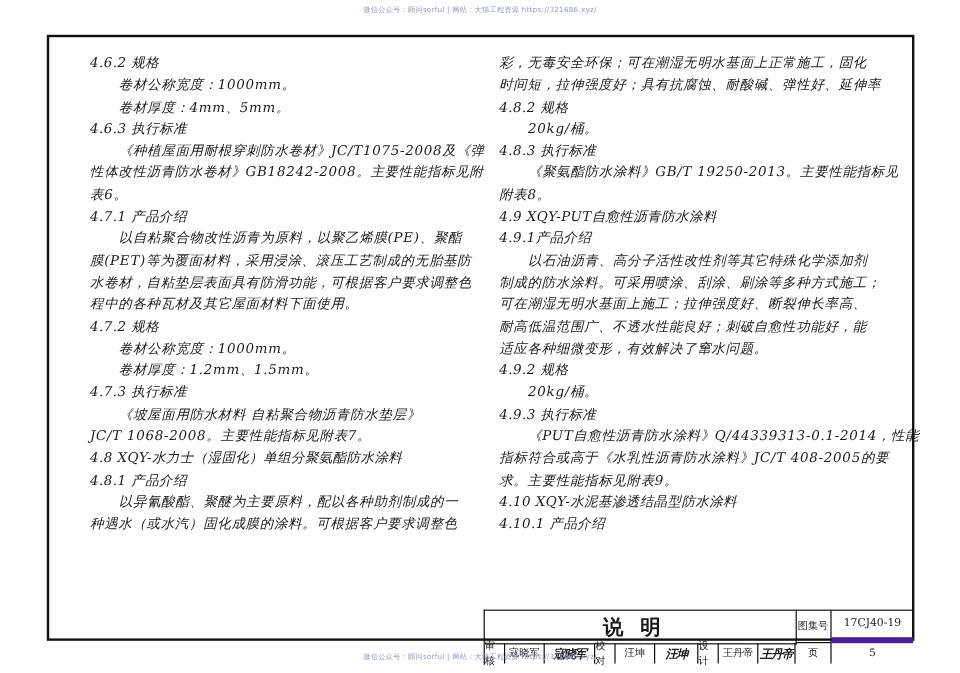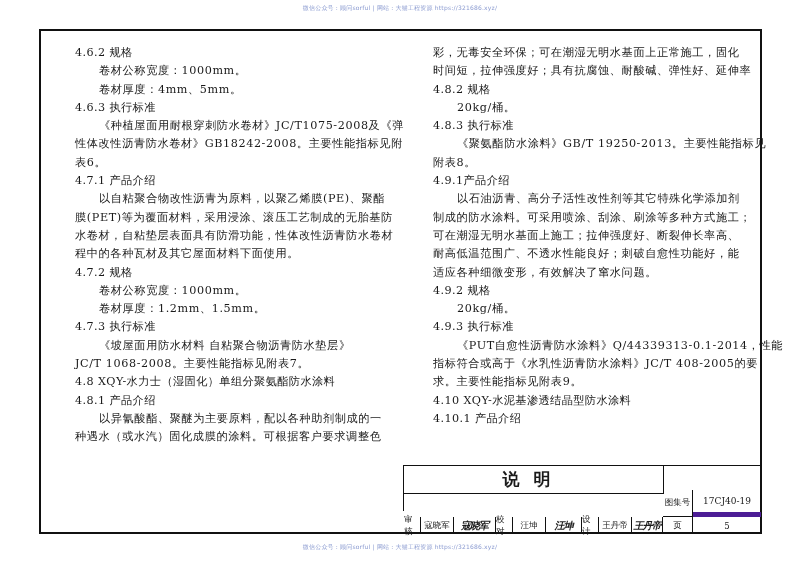--- a/index.html
+++ b/index.html
@@ -4,36 +4,36 @@
 <style>
   html, body { margin:0; padding:0; background:#ffffff; }
   body { width:800px; height:561px; position:relative; overflow:hidden;
          font-family:"DejaVu Serif","Liberation Serif",serif; color:#1a1a1a; }
   .watermark { position:absolute; left:0; width:800px; text-align:center;
                font-size:6px; color:#8a9ad0; font-family:"DejaVu Sans",sans-serif; letter-spacing:0.2px; }
   .wm-top { top:4px; }
   .wm-bottom { top:543px; }
   .frame { position:absolute; left:39px; top:29px; width:719px; height:501px;
            border:2px solid #111; box-sizing:content-box; }
-  .col { position:absolute; top:44px; font-size:11.2px; line-height:18.3px; }
+  .col { position:absolute; top:44px; font-size:11.2px; line-height:18.3px;font-style:italic; }
   .col-left { left:75px; width:328px; }
-  .col-right { left:416px; width:328px;margin-left:17px; }
+  .col-right { left:416px; width:328px; }
   .line { white-space:nowrap; height:18.3px; letter-spacing:0.6px; }
   .ind1 { padding-left:24px; }
   .para { padding-left:24px; }
   .heading { letter-spacing:0.4px; }
-  .titleblock { position:absolute; left:403px; top:465px; width:357px; height:46px;
+  .titleblock { position:absolute; left:403px; top:508px; width:357px; height:46px;
                 border-top:1.5px solid #111; border-left:1.5px solid #111; box-sizing:border-box; }
   .tb-title { position:absolute; left:0; top:0; width:259px; height:27px;
               border-right:1px solid #111; border-bottom:1px solid #111;
               display:flex; align-items:center; justify-content:center;
               font-size:17px; font-weight:bold; letter-spacing:14px;
               font-family:"DejaVu Sans",sans-serif; }
   .tb-cell { position:absolute; display:flex; align-items:center; justify-content:center;
-             font-size:8.5px; border-right:1px solid #111; box-sizing:border-box;margin-top:24px; }
+             font-size:8.5px; border-right:1px solid #111; box-sizing:border-box; }
   .tb-atlas-label { left:259px; top:0; width:30px; height:27px; border-bottom:1px solid #111; }
   .tb-atlas-value { left:289px; top:0; width:68px; height:27px; border-bottom:5px solid #4c1d95; border-right:none; font-size:9px; }
   .tb-row2 { top:27px; height:17px; }
   .sig { font-family:"DejaVu Serif",serif; font-style:italic; font-weight:bold; font-size:10px; letter-spacing:-1px; }
 </style>
 </head>
 <body>
 
 <div class="watermark wm-top">微信公众号：顾问sorful | 网站：大猫工程资源 https://321686.xyz/</div>
 
@@ -43,21 +43,21 @@
   <div class="line heading">4.6.2 规格</div>
   <div class="line ind1">卷材公称宽度：1000mm。</div>
   <div class="line ind1">卷材厚度：4mm、5mm。</div>
   <div class="line heading">4.6.3 执行标准</div>
   <div class="line para">《种植屋面用耐根穿刺防水卷材》JC/T1075-2008及《弹</div>
   <div class="line">性体改性沥青防水卷材》GB18242-2008。主要性能指标见附</div>
   <div class="line">表6。</div>
   <div class="line heading">4.7.1 产品介绍</div>
   <div class="line para">以自粘聚合物改性沥青为原料，以聚乙烯膜(PE)、聚酯</div>
   <div class="line">膜(PET)等为覆面材料，采用浸涂、滚压工艺制成的无胎基防</div>
-  <div class="line">水卷材，自粘垫层表面具有防滑功能，性体改性沥青防水卷材</div>
+  <div class="line">水卷材，自粘垫层表面具有防滑功能，可根据客户要求调整色</div>
   <div class="line">程中的各种瓦材及其它屋面材料下面使用。</div>
   <div class="line heading">4.7.2 规格</div>
   <div class="line ind1">卷材公称宽度：1000mm。</div>
   <div class="line ind1">卷材厚度：1.2mm、1.5mm。</div>
   <div class="line heading">4.7.3 执行标准</div>
   <div class="line para">《坡屋面用防水材料 自粘聚合物沥青防水垫层》</div>
   <div class="line">JC/T 1068-2008。主要性能指标见附表7。</div>
   <div class="line heading">4.8 XQY-水力士（湿固化）单组分聚氨酯防水涂料</div>
   <div class="line heading">4.8.1 产品介绍</div>
   <div class="line para">以异氰酸酯、聚醚为主要原料，配以各种助剂制成的一</div>
@@ -65,20 +65,21 @@
 </div>
 
 <div class="col col-right">
   <div class="line">彩，无毒安全环保；可在潮湿无明水基面上正常施工，固化</div>
   <div class="line">时间短，拉伸强度好；具有抗腐蚀、耐酸碱、弹性好、延伸率</div>
   <div class="line heading">4.8.2 规格</div>
   <div class="line ind1">20kg/桶。</div>
   <div class="line heading">4.8.3 执行标准</div>
   <div class="line para">《聚氨酯防水涂料》GB/T 19250-2013。主要性能指标见</div>
   <div class="line">附表8。</div>
+  <div class="line heading">4.9 XQY-PUT自愈性沥青防水涂料</div>
   <div class="line heading">4.9.1产品介绍</div>
   <div class="line para">以石油沥青、高分子活性改性剂等其它特殊化学添加剂</div>
   <div class="line">制成的防水涂料。可采用喷涂、刮涂、刷涂等多种方式施工；</div>
   <div class="line">可在潮湿无明水基面上施工；拉伸强度好、断裂伸长率高、</div>
   <div class="line">耐高低温范围广、不透水性能良好；刺破自愈性功能好，能</div>
   <div class="line">适应各种细微变形，有效解决了窜水问题。</div>
   <div class="line heading">4.9.2 规格</div>
   <div class="line ind1">20kg/桶。</div>
   <div class="line heading">4.9.3 执行标准</div>
   <div class="line para">《PUT自愈性沥青防水涂料》Q/44339313-0.1-2014，性能</div>

